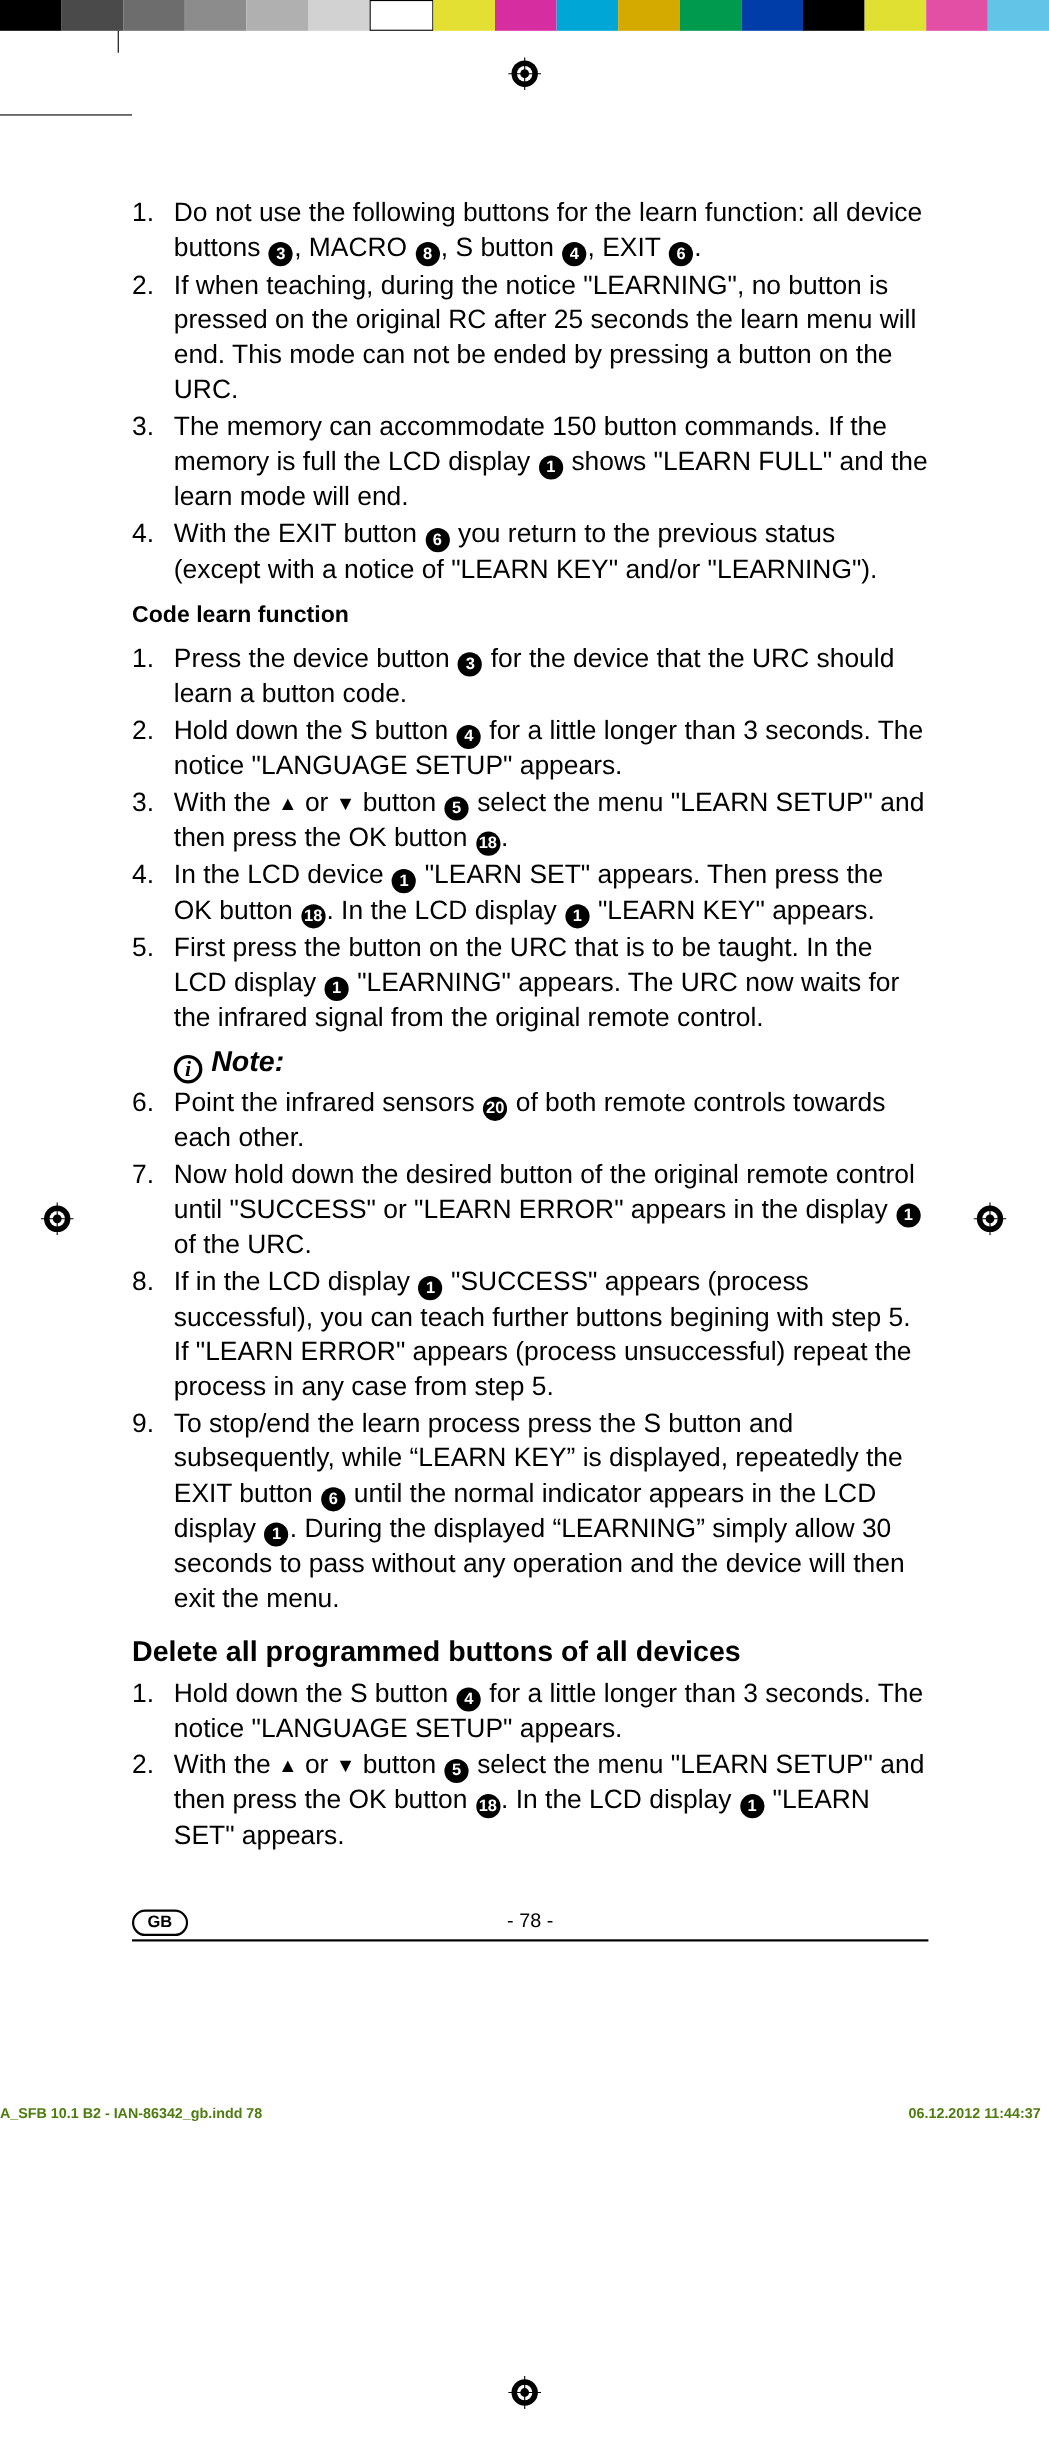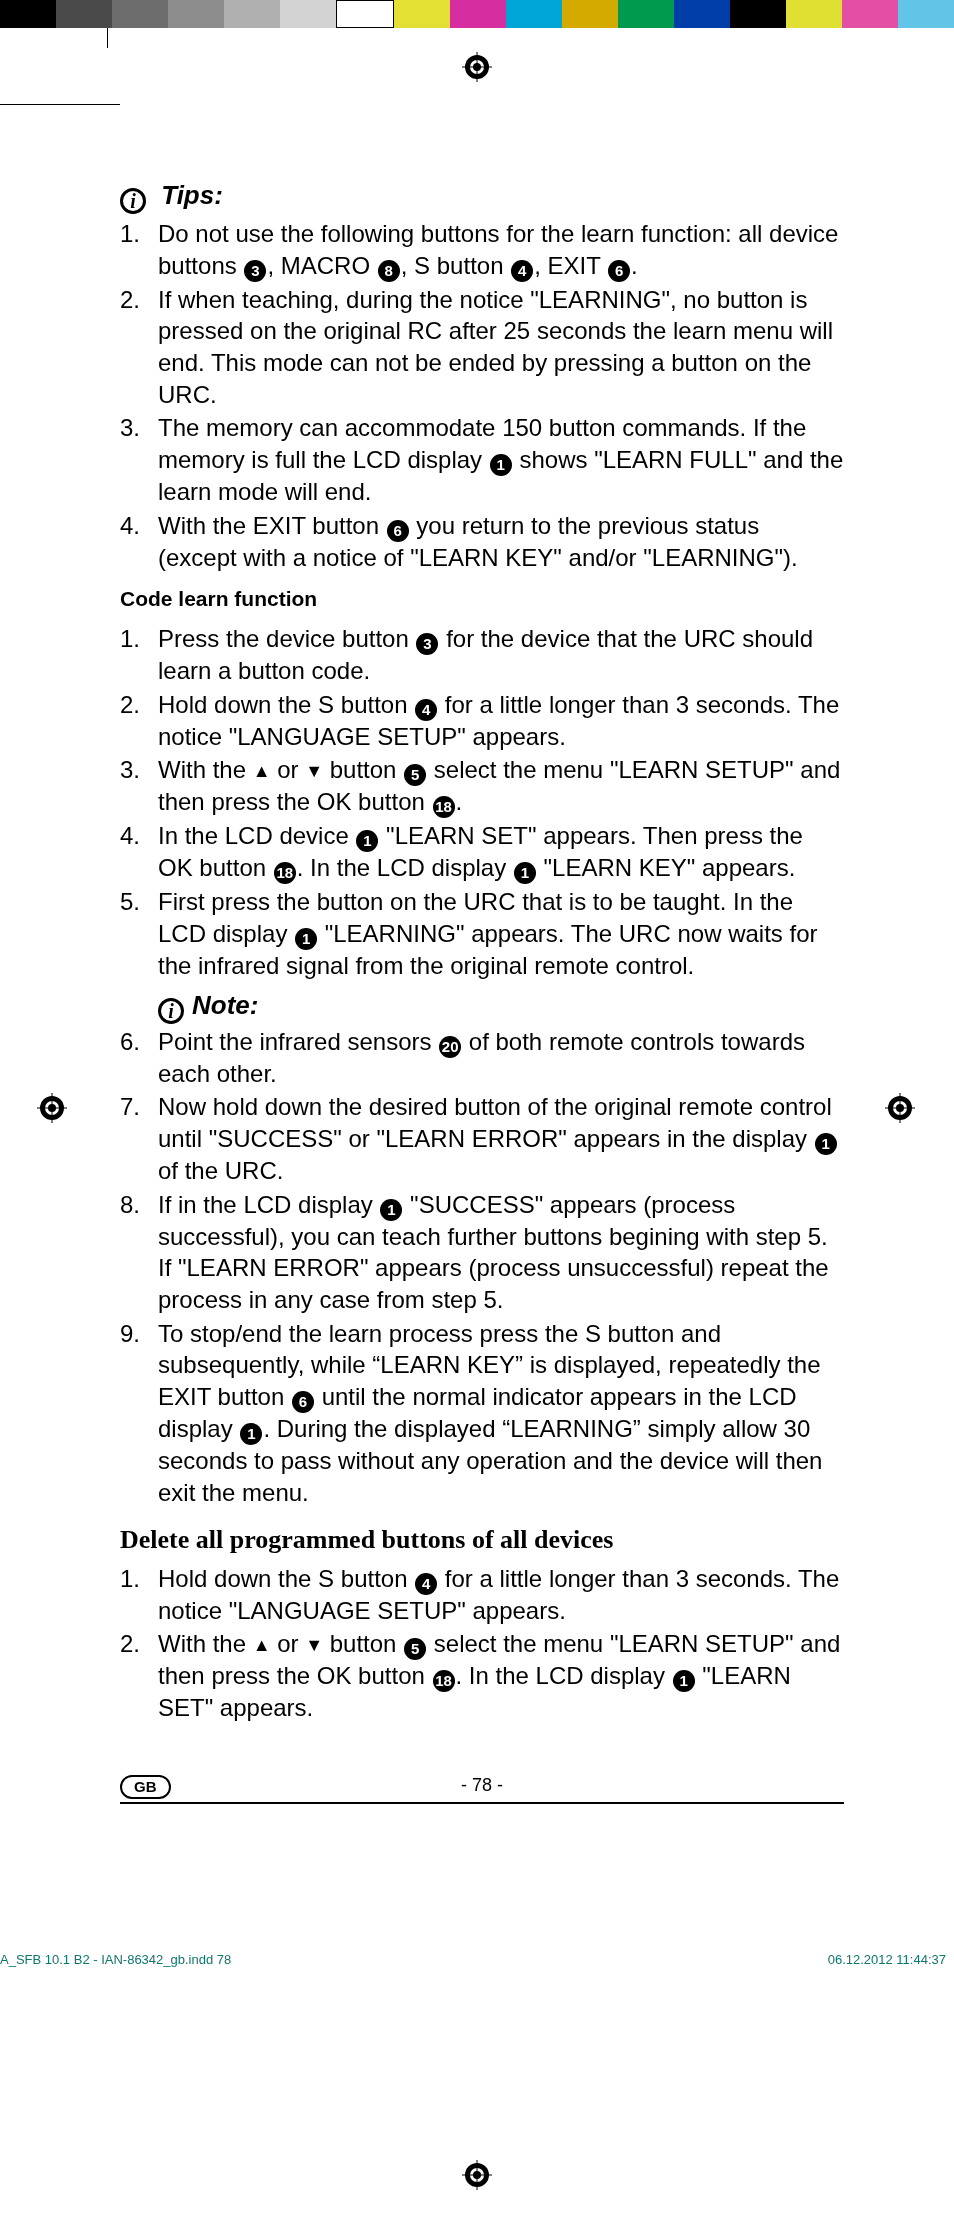--- a/index.html
+++ b/index.html
@@ -81,21 +81,20 @@
   }
   h2.section {
     font-size: 21px;
     font-weight: bold;
     margin: 4px 0 10px 0;
   }
   h3.subsection {
     font-size: 26px;
     font-weight: bold;
     margin: 14px 0 6px 0;
-    font-family: Liberation Serif, serif;
   }
   .note-block { padding-left: 38px; }
   .note-head { font-weight: bold; font-style: italic; font-size: 26px; }
   .arrow { display:inline-block; font-size:18px; vertical-align:1px; }
   .footer {
     margin-top: 50px;
     text-align: center;
     font-size: 18px;
     position: relative;
     border-bottom: 2px solid #000;
@@ -108,22 +107,23 @@
     border-radius: 14px;
     padding: 0 12px;
     font-size: 15px;
     font-weight: bold;
     line-height: 20px;
   }
   .imprint {
     display:flex;
     justify-content: space-between;
     font-size: 13px;
-    color: #0f766e;
+    color: #4d7c0f;
     padding: 88px 8px 8px 0;
+    font-weight: bold;
   }
   .crop-line-h { position:absolute; height:1px; background:#000; width:120px; }
   .crop-line-v { position:absolute; width:1px; background:#000; height:40px; }
 </style>
 </head>
 <body>
 
 <div class="color-bar" id="colorbar">
     <div style="background: rgb(0, 0, 0);"></div>
     <div style="background: rgb(74, 74, 74);"></div>
@@ -179,24 +179,20 @@
       <circle cx="15" cy="15" r="12" fill="#000"></circle>
       <circle cx="15" cy="15" r="7" fill="#fff"></circle>
       <circle cx="15" cy="15" r="4" fill="#000"></circle>
       <line x1="15" y1="0" x2="15" y2="30" stroke="#000"></line>
       <line x1="0" y1="15" x2="30" y2="15" stroke="#000"></line>
     </svg>
   </div>
 
 <div class="page">
 
-  <div class="tips-head">
-    <span class="info-icon">i</span>
-    <span>Tips:</span>
-  </div>
 
   <ol class="numlist">
     <li>
       <span>Do not use the following buttons for the learn function: all device buttons </span><span class="circled">3</span><span>, MACRO </span><span class="circled">8</span><span>, S button </span><span class="circled">4</span><span>, EXIT </span><span class="circled">6</span><span>.</span>
     </li>
     <li><span>If when teaching, during the notice "LEARNING", no button is pressed on the original RC after 25 seconds the learn menu will end. This mode can not be ended by pressing a button on the URC.</span></li>
     <li>
       <span>The memory can accommodate 150 button commands. If the memory is full the LCD display </span><span class="circled">1</span><span> shows "LEARN FULL" and the learn mode will end.</span>
     </li>
     <li>

